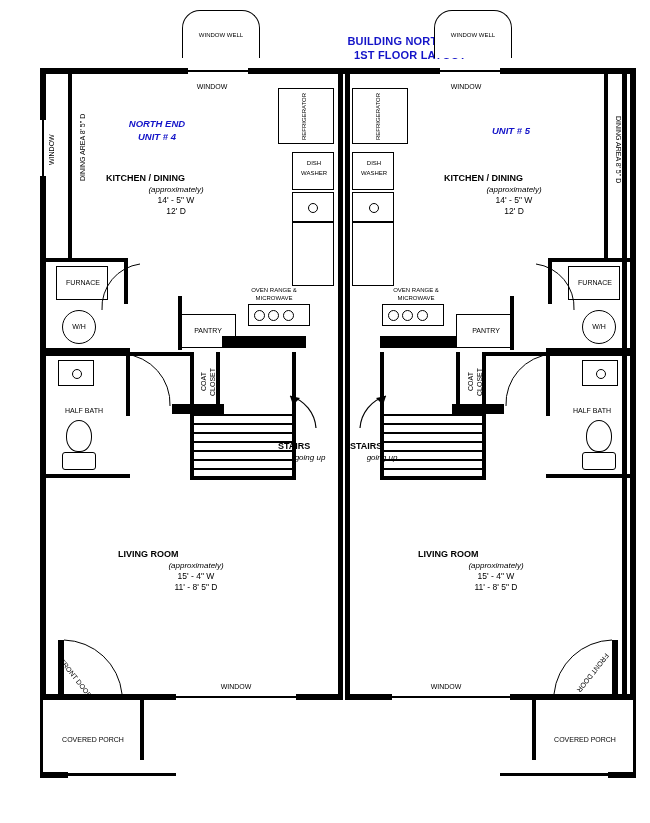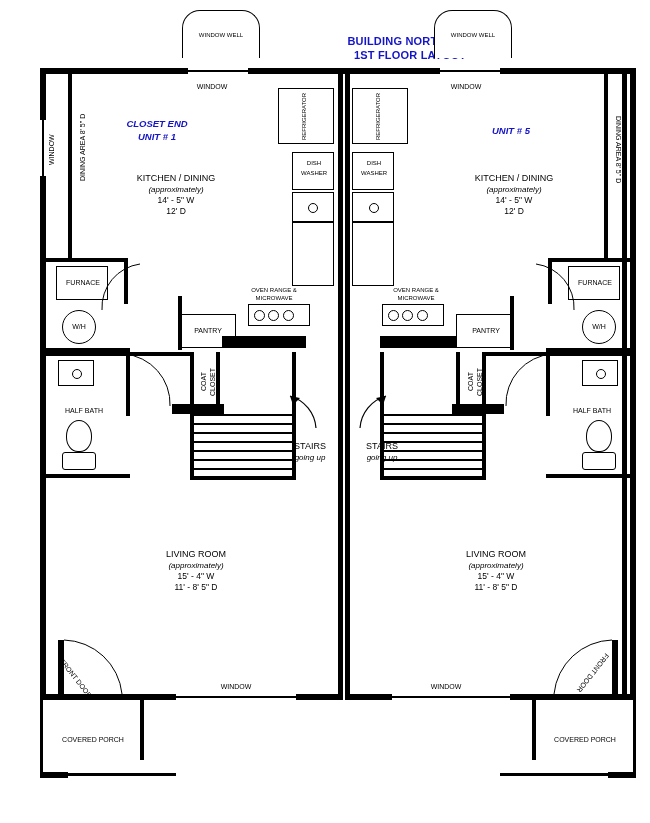--- a/index.html
+++ b/index.html
@@ -3,21 +3,21 @@
 <meta charset="utf-8">
 <style>
   html,body{margin:0;padding:0;background:#ffffff;}
   body{width:650px;height:823px;position:relative;font-family:"Liberation Sans",sans-serif;overflow:hidden;}
   .stage{position:absolute;left:0;top:0;width:650px;height:823px;}
   .abs{position:absolute;}
   .wall{position:absolute;background:#000;}
   .thin{position:absolute;background:#000;}
   .title{font-weight:bold;font-size:11px;color:#1414c8;text-align:center;line-height:14px;letter-spacing:.2px;}
   .lbl{font-size:8.5px;color:#000;text-align:center;line-height:11px;}
-  .lbl-b{font-size:9px;font-weight:normal;color:#000;text-align:center;line-height:12px;}
+  .lbl-b{font-size:9px;font-weight:bold;color:#000;line-height:12px;}
   .lbl-it{font-size:8px;font-style:italic;color:#000;text-align:center;line-height:11px;}
   .tiny{font-size:6px;color:#000;text-align:center;line-height:8px;}
   .tiny7{font-size:7px;color:#000;text-align:center;line-height:9px;}
   .vert{writing-mode:vertical-rl;transform:rotate(180deg);}
   .box{position:absolute;border:1.5px solid #000;background:#fff;box-sizing:border-box;}
   .fill{position:absolute;background:#000;}
   .ctr{display:flex;align-items:center;justify-content:center;text-align:center;}
   .stairtread{position:absolute;background:#000;height:1.5px;}
   .unitlabel{font-size:9.5px;font-weight:bold;font-style:italic;color:#1414c8;text-align:center;line-height:13px;}
   svg{display:block;overflow:visible;}
@@ -61,22 +61,22 @@
   <div class="thin" style="left:176px;top:696px;width:120px;height:2px;"></div>
   <div class="wall" style="left:296px;top:694px;width:47px;height:6px;"></div>
   <div class="wall" style="left:345px;top:694px;width:47px;height:6px;"></div>
   <div class="thin" style="left:392px;top:696px;width:118px;height:2px;"></div>
   <div class="wall" style="left:510px;top:694px;width:126px;height:6px;"></div>
 
   <div class="abs tiny7" style="left:180px;top:82px;width:64px;">WINDOW</div>
   <div class="abs tiny7" style="left:434px;top:82px;width:64px;">WINDOW</div>
 
   <div class="abs unitlabel" style="left:112px;top:117px;width:90px;">
-    <div>CLOSET END</div>
-    <div>UNIT # 1</div>
+    <div>NORTH END</div>
+    <div>UNIT # 4</div>
   </div>
 
   <div class="abs unitlabel" style="left:466px;top:124px;width:90px;">
     <div>UNIT # 5</div>
   </div>
 
   <div class="abs tiny7 vert" style="left:47px;top:128px;height:44px;width:10px;">WINDOW</div>
 
   <div class="abs tiny7 vert" style="left:78px;top:104px;height:86px;width:11px;">DINING AREA  8' 5" D</div>
 

